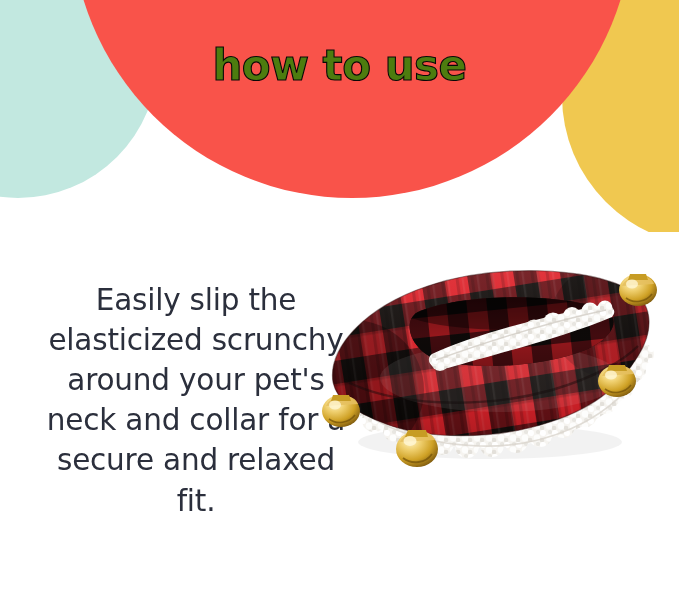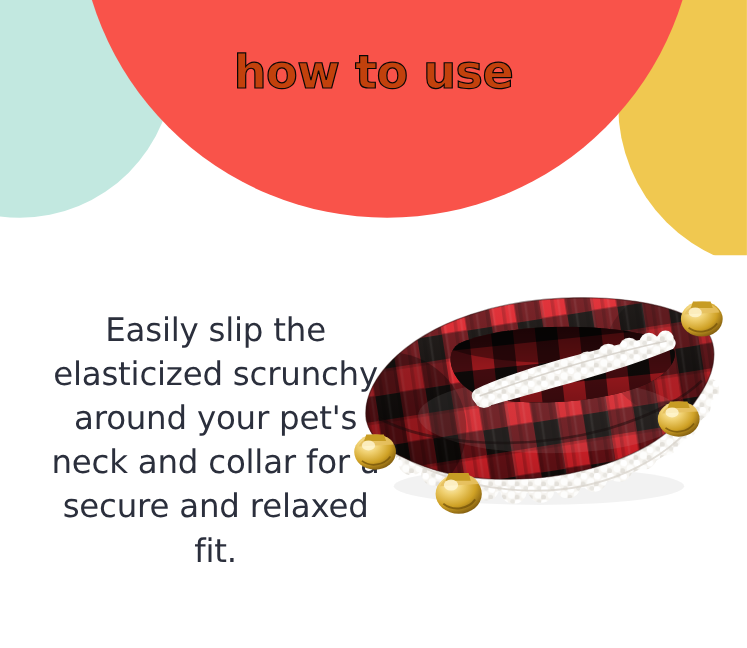--- a/index.html
+++ b/index.html
@@ -33,21 +33,21 @@
   .banner-title {
     position: absolute;
     left: 0;
     top: 44px;
     width: 679px;
     text-align: center;
     font-family: "DejaVu Sans", sans-serif;
     font-weight: bold;
     font-size: 42px;
     letter-spacing: -0.5px;
-    color: #c2410c;
+    color: #4d7c0f;
     line-height: 1.05;
     -webkit-text-stroke: 1.1px #070707;
   }
 
   
   .content {
     position: absolute;
     left: 0;
     top: 232px;
     width: 679px;

